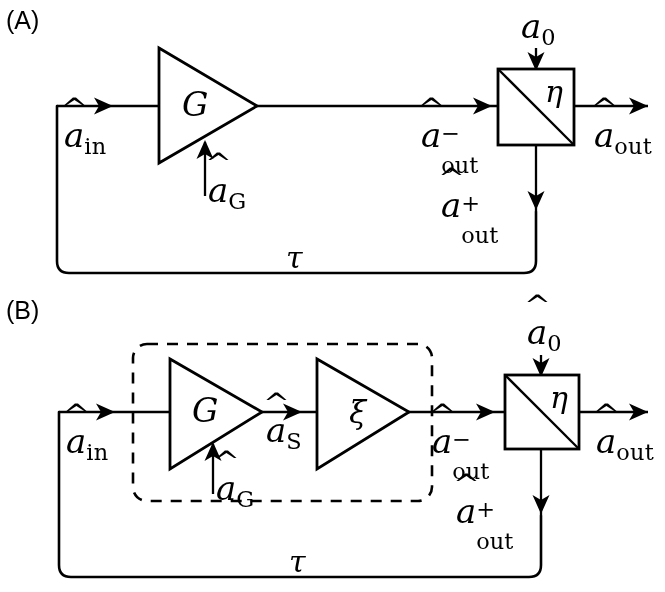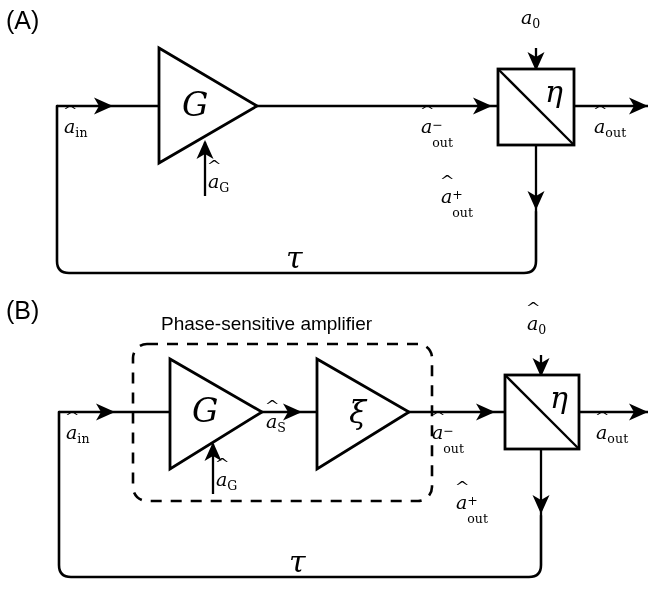--- a/index.html
+++ b/index.html
@@ -73,21 +73,21 @@
     font-size: 19px;
   }
   .math-big {
     font-family: "DejaVu Serif", serif;
     font-style: italic;
     font-size: 33px;
   }
   
   .op {
     font-family: "DejaVu Serif", serif;
-    font-size: 19px;
+    font-size: 34px;
     font-style: italic;
     position: absolute;
     white-space: nowrap;
   }
   .op .hat {
     position: relative;
     display: inline-block;
   }
   .op .hat::before {
     content: "\005E";
@@ -241,21 +241,20 @@
   <div class="op" style="left:441px; top:185px;">
     <span class="hat">a</span><span class="supsub"><span class="s-top">+</span><span class="s-bot">out</span></span>
   </div>
 
   <div class="op" style="left:594px; top:115px;">
     <span class="hat">a</span><sub>out</sub>
   </div>
 
   <div class="lbl panel-label" style="left:6px; top:298px;">(B)</div>
 
-  <div class="lbl box-title" style="left:161px; top:314px;">Phase-sensitive amplifier</div>
 
   <div class="lbl math-big" style="left:192px; top:394px;">G</div>
 
   <div class="greek" style="left:349px; top:394px; font-size:31px;">ξ</div>
 
   <div class="greek" style="left:550px; top:380px; font-size:30px;">η</div>
 
   <div class="greek" style="left:289px; top:544px; font-size:30px;">τ</div>
 
   <div class="op" style="left:66px; top:421px;">

